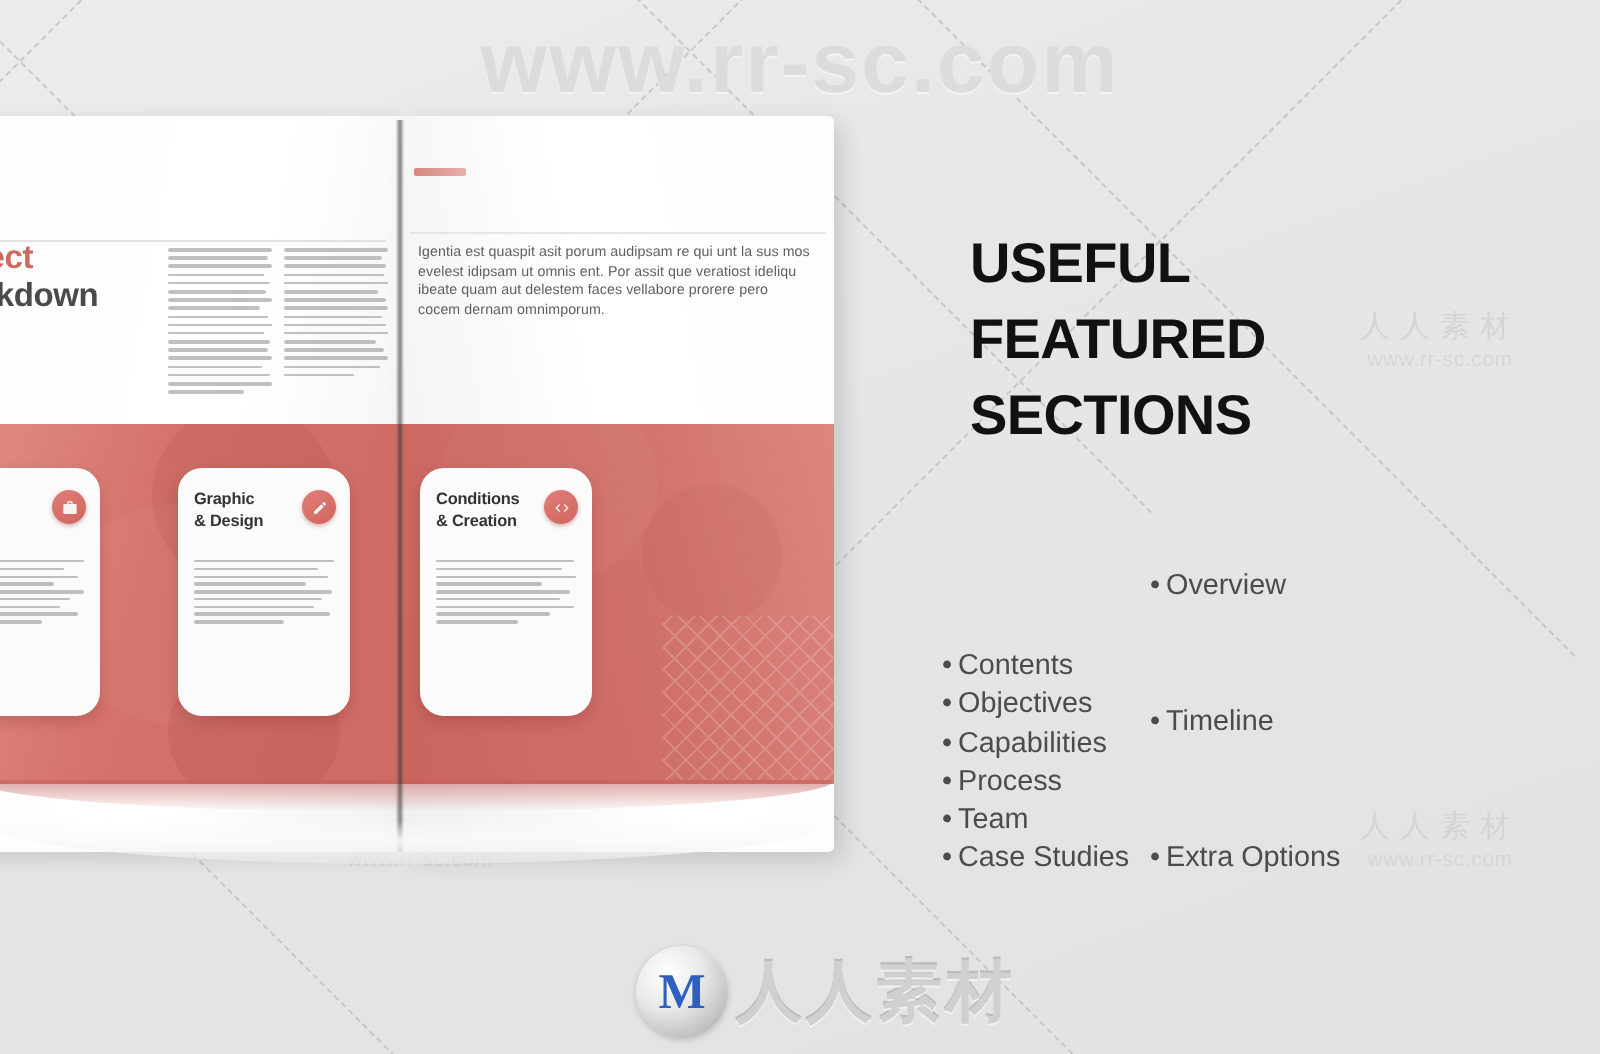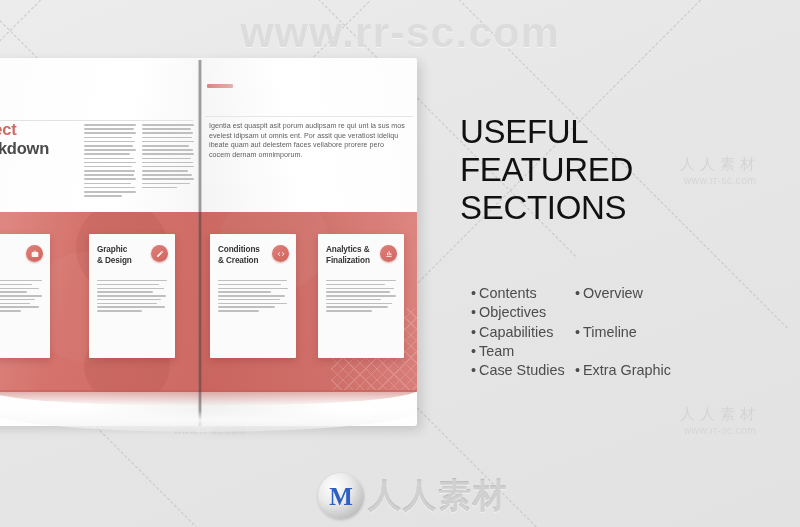--- a/index.html
+++ b/index.html
@@ -71,39 +71,39 @@
   .diamond-tex{position:absolute;right:-6px;top:96px;width:92px;height:82px;opacity:.17;
     background-image:
       repeating-linear-gradient(45deg, transparent 0 7px, #fff 7px 8px),
       repeating-linear-gradient(-45deg, transparent 0 7px, #fff 7px 8px);}
   .band-bottom-curl{position:absolute;left:0;top:332px;width:429px;height:16px;
     background:linear-gradient(180deg,rgba(196,94,88,.55),rgba(206,110,104,0));
     border-radius:0 0 50% 50%/0 0 100% 100%;}
 
   
   .card{position:absolute;top:176px;width:86px;height:124px;background:#fbfbfb;
-     box-shadow:0 3px 7px rgba(120,40,36,.25);border-radius:1px;overflow:hidden;}
+     box-shadow:0 3px 7px rgba(120,40,36,.25);border-radius:12px;overflow:hidden;}
   .card-title{position:absolute;left:8px;top:10px;width:52px;
      font-size:8.2px;font-weight:bold;color:#333;line-height:11px;letter-spacing:-.1px;}
   .card-icon{position:absolute;right:7px;top:11px;width:17px;height:17px;border-radius:50%;
      background:linear-gradient(145deg,#e07f79,#d0645d);
      box-shadow:0 1px 2px rgba(140,50,46,.35);
      display:flex;align-items:center;justify-content:center;}
   .card-icon svg{width:8px;height:8px;fill:#fff;opacity:.92;}
   .card-body{position:absolute;left:8px;top:46px;width:70px;}
   .card-body .ln{height:1.4px;background:#9a9a9a;margin-bottom:2.4px;opacity:.62;}
 
   
-  #headline{position:absolute;left:460px;top:113px;width:300px;
-     font-size:33px;font-weight:normal;line-height:38px;color:#111;letter-spacing:-.3px;}
+  #headline{position:absolute;left:485px;top:113px;width:300px;
+     font-size:28px;font-weight:bold;line-height:38px;color:#111;letter-spacing:-.3px;}
   #headline .hl{display:block;}
 
   #lists{position:absolute;left:471px;top:284px;width:310px;display:flex;}
   .list-col{display:flex;flex-direction:column;}
-  .col-a{width:104px;}
+  .col-a{width:104px;margin-top:40px;}
   .col-b{width:200px;justify-content:space-between;}
   .bullet{font-size:14.4px;line-height:19.3px;color:#4c4c4c;white-space:nowrap;}
   .bullet .dot{display:inline-block;width:8px;color:#4c4c4c;}
 
   
   #logo{position:absolute;left:318px;top:470px;width:200px;height:52px;
      display:flex;align-items:center;pointer-events:none;user-select:none;}
   .logo-mark{width:46px;height:46px;border-radius:50%;flex:0 0 auto;
      background:radial-gradient(circle at 34% 30%,#ffffff 0%,#e9e9e9 40%,#bdbdbd 78%,#9e9e9e 100%);
      box-shadow:0 1px 3px rgba(0,0,0,.18);display:flex;align-items:center;justify-content:center;}
@@ -279,65 +279,44 @@
         <div class="ln" style="width:100%"></div>
           <div class="ln" style="width:76%"></div>
         <div class="ln" style="width:95%"></div>
           <div class="ln" style="width:88%"></div>
         <div class="ln" style="width:99%"></div>
           <div class="ln" style="width:82%"></div>
         <div class="ln" style="width:58%"></div>
       </div>
     </div>
 
-    <div class="card" style="left:330px;">
-      <div class="card-title">
-        <span>Analytics &amp;</span><br>
-        <span>Finalization</span>
-      </div>
-      <div class="card-icon">
-        <svg viewBox="0 0 24 24">
-            <path d="M4 20h16v-2H4v2zM6 16h3V8H6v8zm5 0h3V4h-3v12zm5 0h3v-6h-3v6z"></path>
-          </svg>
-      </div>
-      <div class="card-body">
-        <div class="ln" style="width:100%"></div>
-          <div class="ln" style="width:84%"></div>
-        <div class="ln" style="width:97%"></div>
-          <div class="ln" style="width:91%"></div>
-        <div class="ln" style="width:100%"></div>
-          <div class="ln" style="width:79%"></div>
-        <div class="ln" style="width:94%"></div>
-          <div class="ln" style="width:88%"></div>
-        <div class="ln" style="width:66%"></div>
-      </div>
-    </div>
 
     <div class="spine"></div>
     <div class="page-curl"></div>
   </div>
 
   <div id="headline">
     <span class="hl">USEFUL</span>
     <span class="hl">FEATURED</span>
     <span class="hl">SECTIONS</span>
   </div>
 
   <div id="lists">
     <div class="list-col col-a">
       <div class="bullet"><span class="dot">•</span><span>Contents</span></div>
       <div class="bullet"><span class="dot">•</span><span>Objectives</span></div>
       <div class="bullet"><span class="dot">•</span><span>Capabilities</span></div>
+      <div class="bullet"><span class="dot">•</span><span>Process</span></div>
       <div class="bullet"><span class="dot">•</span><span>Team</span></div>
       <div class="bullet"><span class="dot">•</span><span>Case Studies</span></div>
     </div>
     <div class="list-col col-b">
       <div class="bullet"><span class="dot">•</span><span>Overview</span></div>
       <div class="bullet"><span class="dot">•</span><span>Timeline</span></div>
-      <div class="bullet"><span class="dot">•</span><span>Extra Graphic</span></div>
+      <div class="bullet"><span class="dot">•</span><span>Extra Options</span></div>
     </div>
   </div>
 
   <div id="logo">
     <div class="logo-mark">
       <span>M</span>
     </div>
     <div class="logo-cn">人人素材</div>
   </div>
 

